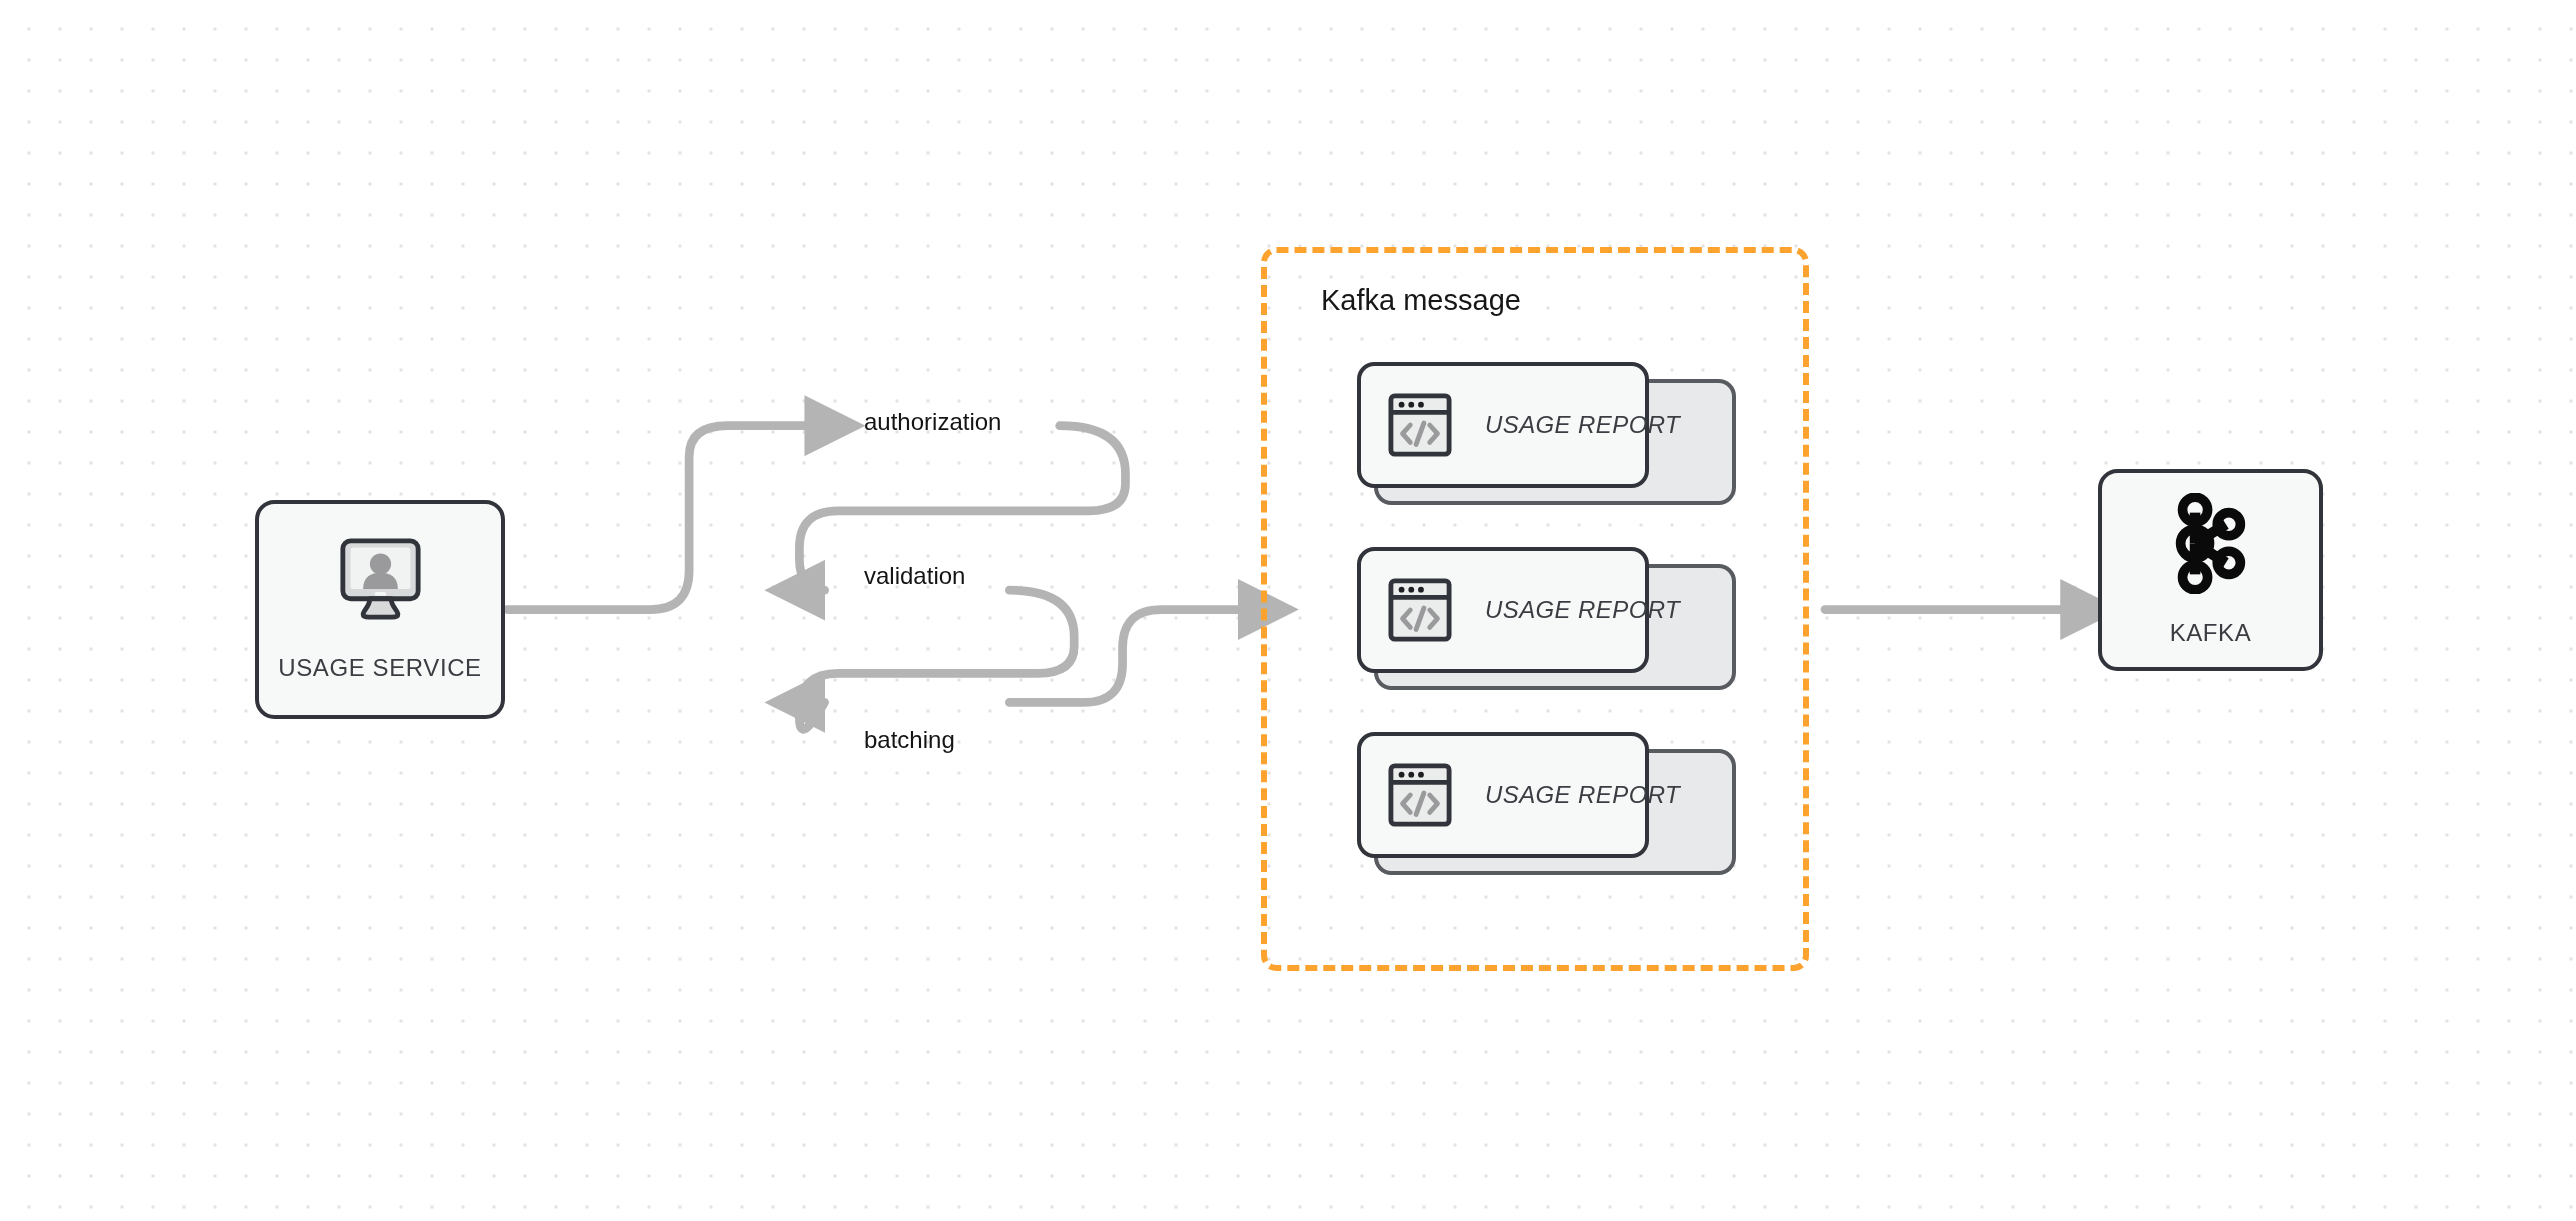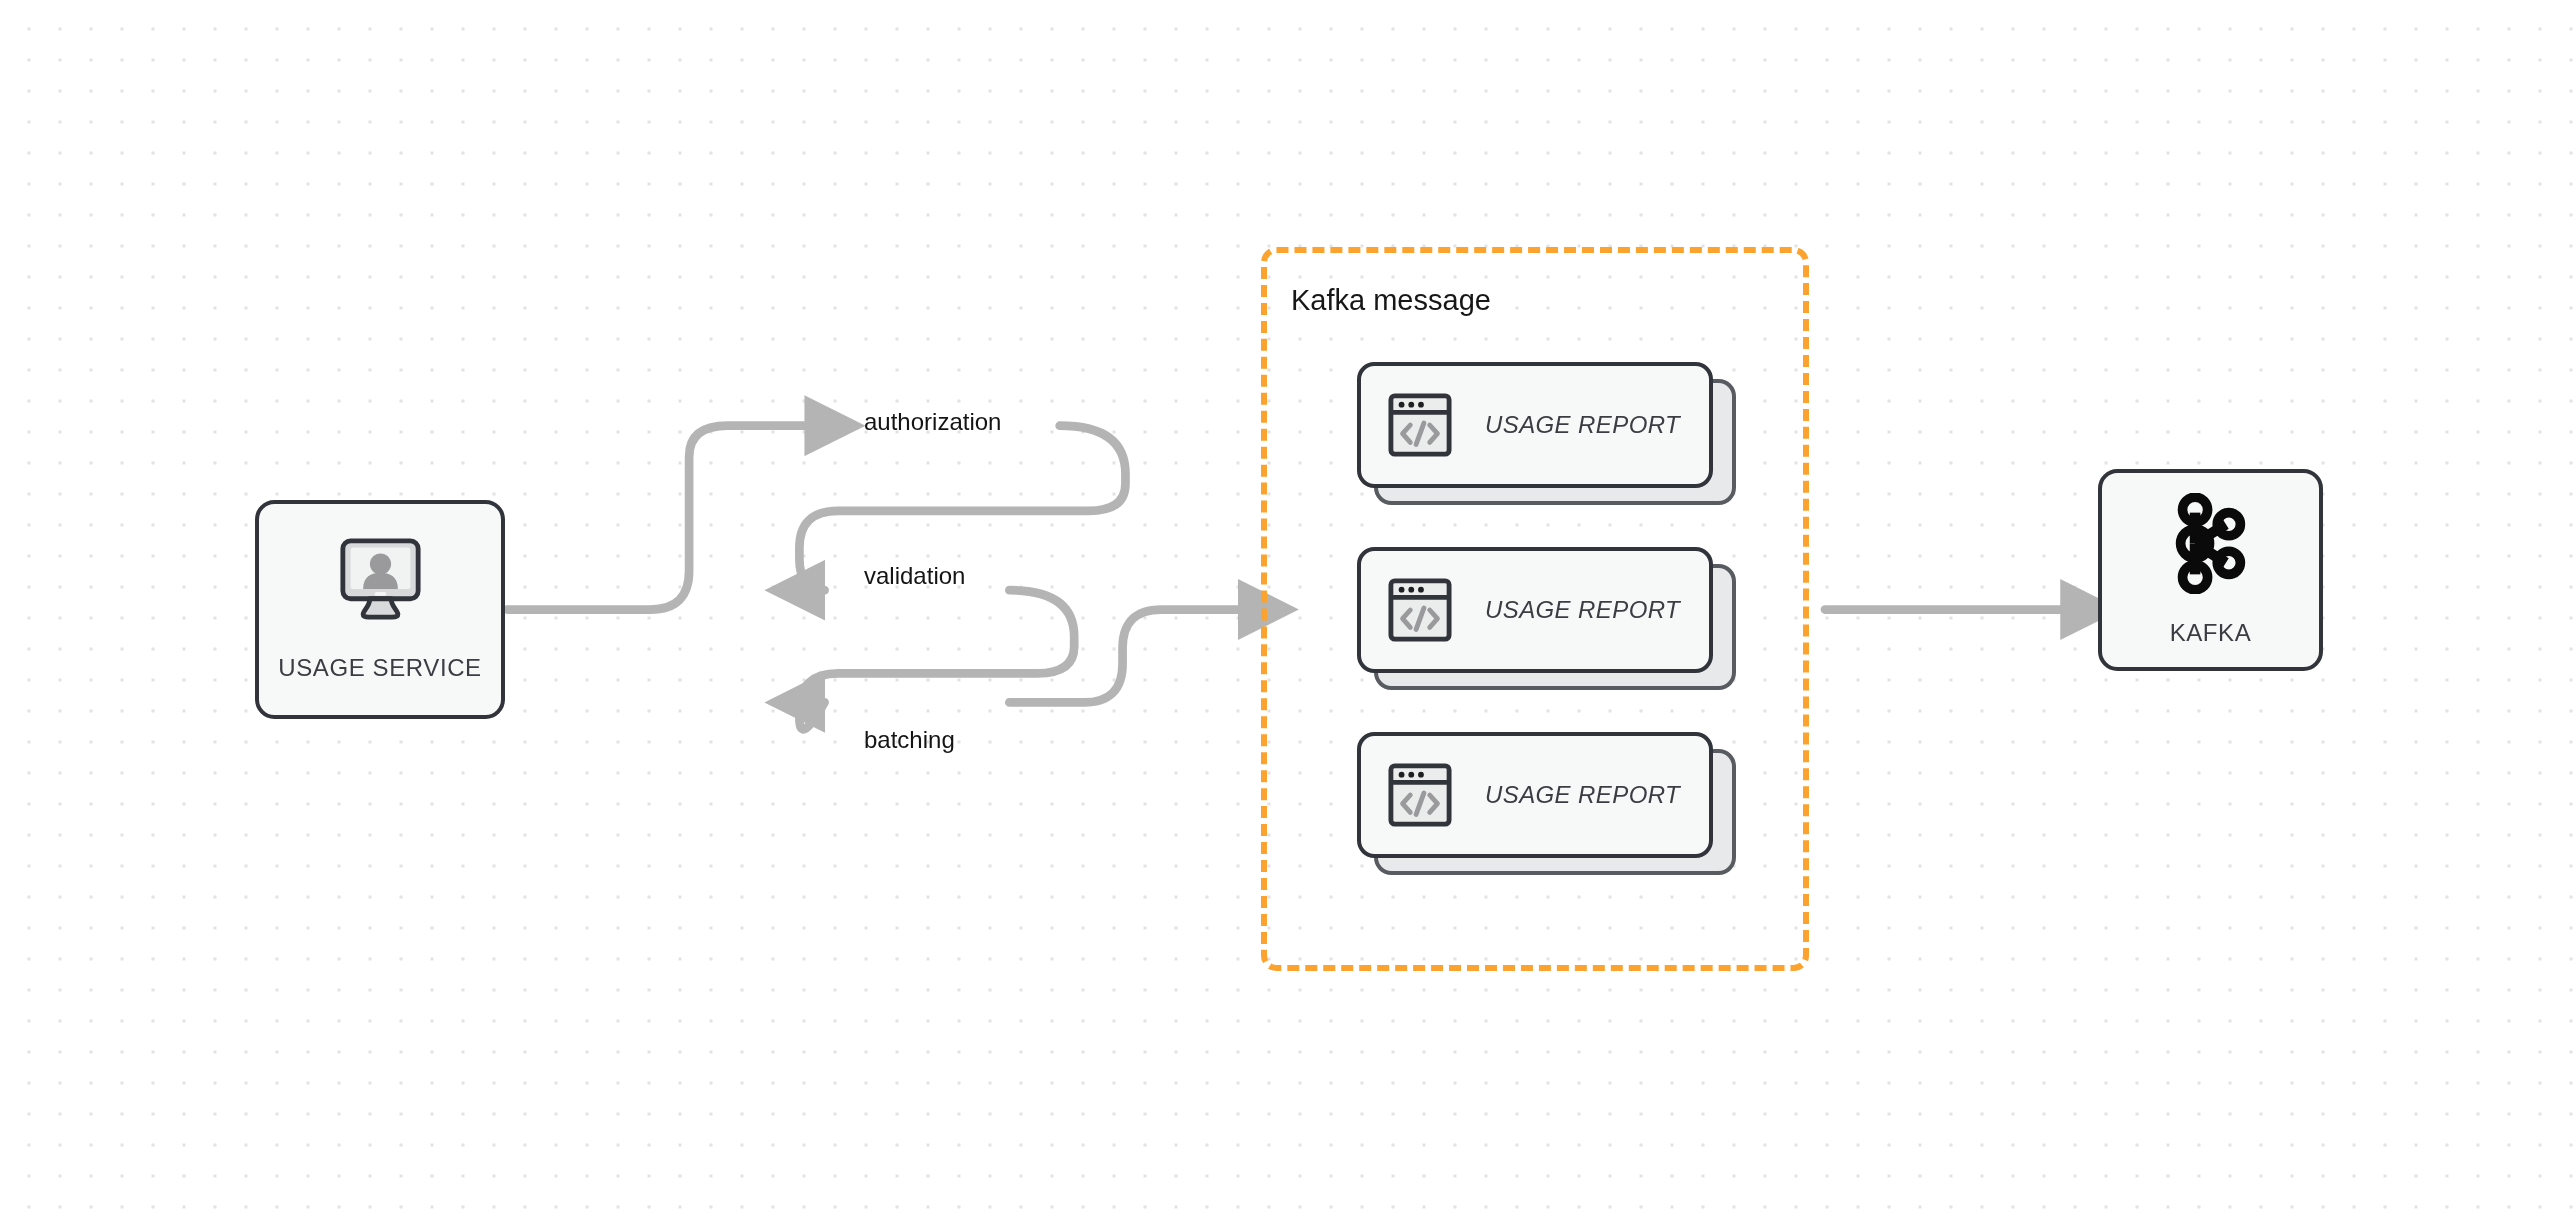--- a/index.html
+++ b/index.html
@@ -86,21 +86,21 @@
     top: 247px;
     width: 548px;
     height: 724px;
     box-sizing: border-box;
     border: 6.8px dashed #fca22e;
     border-radius: 15.5px;
     background: transparent;
   }
   #group-kafka-message-title {
     position: absolute;
-    left: 1291px;
+    left: 1321px;
     top: 286px;
     font-size: 29px;
     color: #171717;
     white-space: nowrap;
     line-height: 1;
   }
 
   
   .report-card-wrap {
     position: absolute;
@@ -115,21 +115,21 @@
     height: 126px;
     box-sizing: border-box;
     background: #e8e9ea;
     border: 4.8px solid #585c61;
     border-radius: 17.4px;
   }
   .report-card {
     position: absolute;
     left: 0;
     top: 0;
-    width: 356px;
+    width: 292px;
     height: 126px;
     box-sizing: border-box;
     background: #f7f8f8;
     border: 4.8px solid #31353b;
     border-radius: 17.4px;
     display: flex;
     flex-direction: row;
     align-items: center;
   }
   .report-card-icon {

